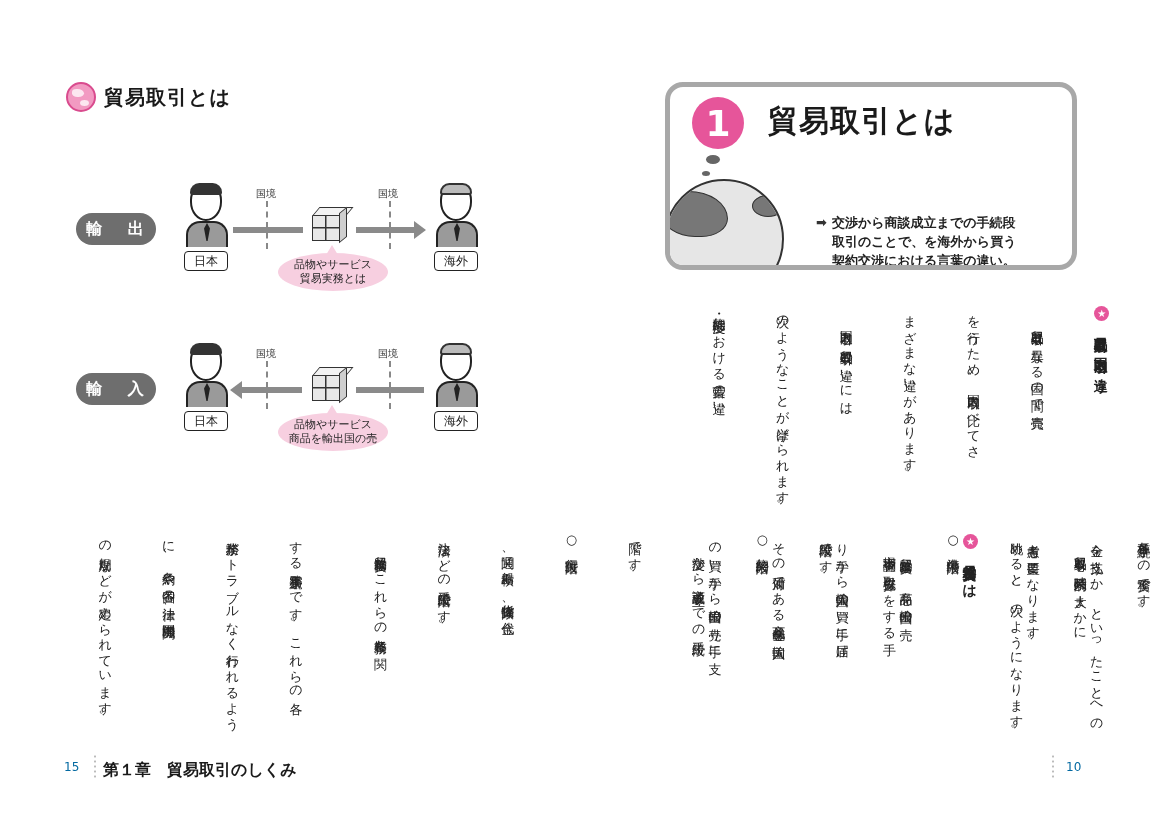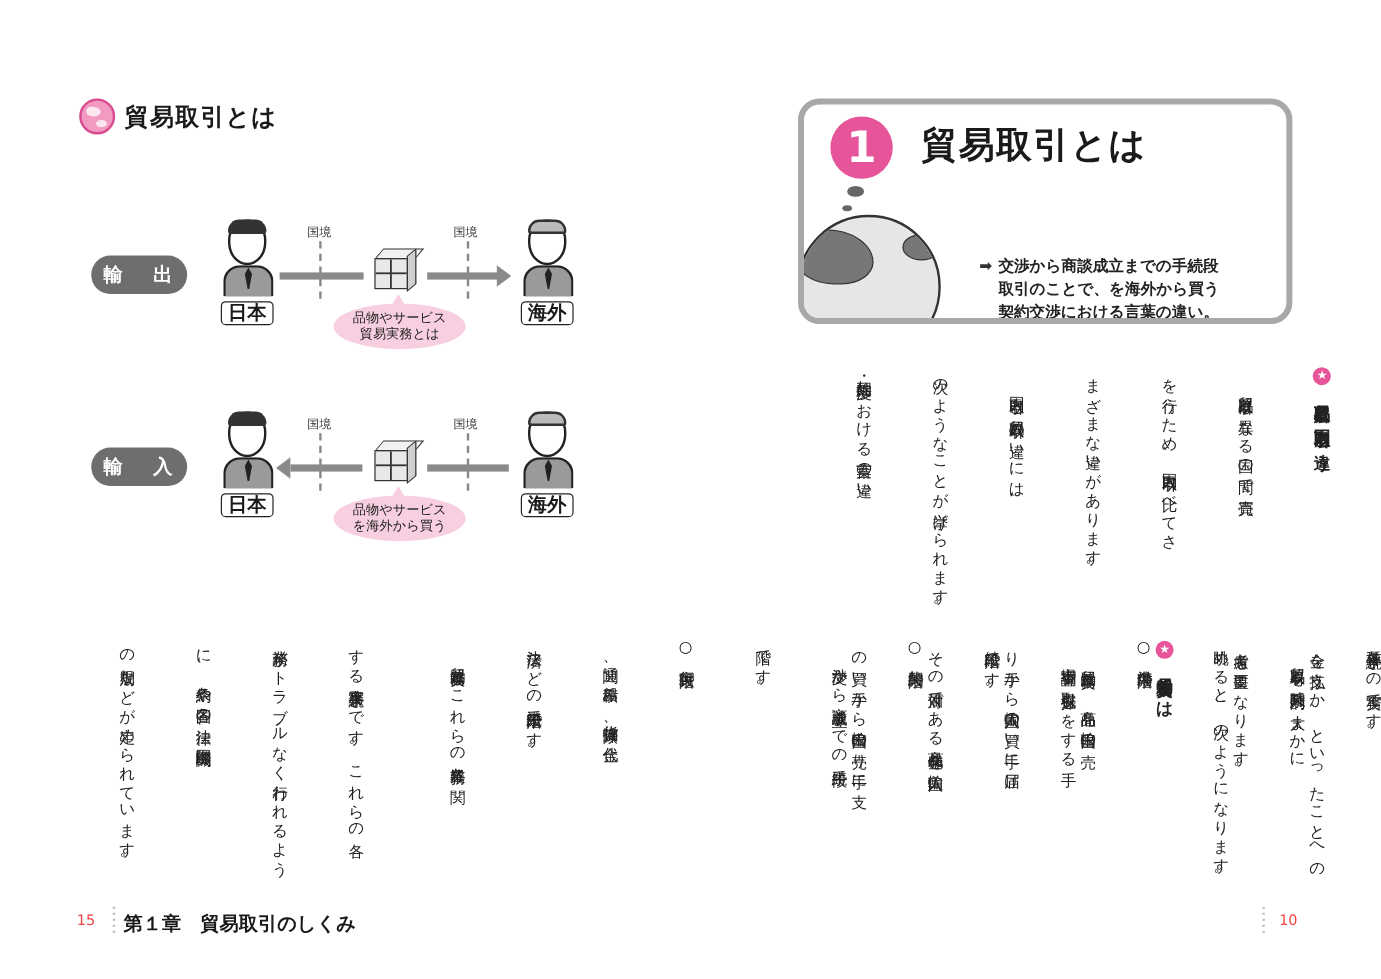--- a/index.html
+++ b/index.html
@@ -20,21 +20,21 @@
   .diagram { position:absolute; left:60px; width:420px; height:130px; }
   .diagram.export { top:175px; }
   .diagram.import { top:335px; }
   .pill { position:absolute; left:16px; top:38px; width:80px; height:32px; border-radius:16px; background:#6e6e6e; color:#fff; font-weight:bold; font-size:16px; display:flex; align-items:center; justify-content:center; letter-spacing:10px; padding-left:8px; box-sizing:border-box; }
   .person { position:absolute; top:8px; width:50px; height:64px; }
   .person .head { position:absolute; left:8px; top:0; width:32px; height:38px; border:2px solid #222; border-radius:45% 45% 50% 50%; background:#fff; box-sizing:border-box; }
   .person .hair { position:absolute; left:8px; top:0; width:32px; height:12px; background:#333; border-radius:14px 14px 4px 4px; }
   .person.foreign .hair { background:#bbb; border:2px solid #333; box-sizing:border-box; }
   .person .body { position:absolute; left:4px; top:38px; width:42px; height:26px; background:#9a9a9a; border:2px solid #222; border-bottom:none; border-radius:14px 14px 0 0; box-sizing:border-box; }
   .person .tie { position:absolute; left:22px; top:40px; width:6px; height:18px; background:#222; clip-path:polygon(50% 0,100% 30%,60% 100%,40% 100%,0 30%); }
-  .country-label { position:absolute; top:76px; width:44px; height:20px; border:1.5px solid #222; border-radius:4px; font-size:16px; font-weight:bold; display:flex; align-items:center; justify-content:center; background:#fff; box-sizing:border-box; }
+  .country-label { position:absolute; top:76px; width:44px; height:20px; border:1.5px solid #222; border-radius:4px; font-size:12px; font-weight:normal; display:flex; align-items:center; justify-content:center; background:#fff; box-sizing:border-box; }
   .border-label { position:absolute; top:12px; font-size:10px; color:#333; }
   .border-line { position:absolute; top:26px; height:48px; border-left:2px dashed #888; }
   .arrow-bar { position:absolute; top:52px; height:6px; background:#8a8a8a; }
   .arrow-head-r { position:absolute; top:46px; width:0; height:0; border-top:9px solid transparent; border-bottom:9px solid transparent; border-left:12px solid #8a8a8a; }
   .arrow-head-l { position:absolute; top:46px; width:0; height:0; border-top:9px solid transparent; border-bottom:9px solid transparent; border-right:12px solid #8a8a8a; }
   .cube { position:absolute; left:248px; top:32px; width:40px; height:36px; }
   .cube .face { position:absolute; left:4px; top:8px; width:28px; height:26px; background:#e8e8e8; border:1.5px solid #333; box-sizing:border-box;
     background-image:linear-gradient(#333,#333),linear-gradient(#333,#333); background-size:1.5px 100%,100% 1.5px; background-position:center,center; background-repeat:no-repeat; }
   .cube .top { position:absolute; left:4px; top:0; width:34px; height:9px; background:#f2f2f2; border:1.5px solid #333; box-sizing:border-box; transform:skewX(-40deg); transform-origin:bottom left; }
   .cube .side { position:absolute; left:31px; top:3px; width:8px; height:30px; background:#cfcfcf; border:1.5px solid #333; box-sizing:border-box; transform:skewY(-40deg); }
@@ -53,21 +53,21 @@
   .box-summary { position:absolute; left:162px; top:126px; font-size:13px; line-height:19px; font-weight:bold; color:#222; }
   .box-summary .arrow { position:absolute; left:-16px; top:0; font-size:13px; color:#333; }
 
   
   .vblock { position:absolute; writing-mode:vertical-rl; font-size:13px; line-height:21.2px; letter-spacing:1px; color:#222; white-space:pre; }
   .vblock .line { display:block; }
   .vblock .h { font-weight:bold; font-size:14px; }
   .vblock .star { display:inline-block; width:15px; height:15px; border-radius:50%; background:#e6559a; color:#fff; font-size:10px; text-align:center; line-height:15px; margin-bottom:4px; }
 
   
-  .folio { position:absolute; top:760px; font-size:12px; color:#ef4444; }
+  .folio { position:absolute; top:760px; font-size:12px; color:#0369a1; }
   .dots { position:absolute; top:754px; width:2px; height:26px; background-image:radial-gradient(circle,#bbb 1px,transparent 1.2px); background-size:2px 5px; }
   .running-head { position:absolute; top:760px; left:103px; font-size:16px; font-weight:bold; }
 </style>
 </head>
 <body>
 
 <div class="page left">
   <div class="sec-head">
     <span class="globe-small"></span>
     <span class="sec-head-title">貿易取引とは</span>
@@ -130,21 +130,21 @@
     <div class="border-line" style="left:329px;"></div>
     <div class="person foreign" style="left:372px;">
       <div class="head"></div>
         <div class="hair"></div>
         <div class="body"></div>
         <div class="tie"></div>
     </div>
     <div class="country-label" style="left:374px;">海外</div>
     <div class="bubble">
       <span>品物やサービス</span>
-      <span>を海外から買う</span>
+      <span>商品を輸出国の売</span>
     </div>
   </div>
 
   <div class="vblock" style="left:52px; top:532px; height:220px;">
     
     <span class="line">各種手続きの実務です。</span>
     <span class="line">　貿易取引を時系列的に大まかに</span>
     <span class="line">眺めると、次のようになります。</span>
     <span class="line">○準備段階</span>
     <span class="line">　市場調査や取引先探しをする手</span>

